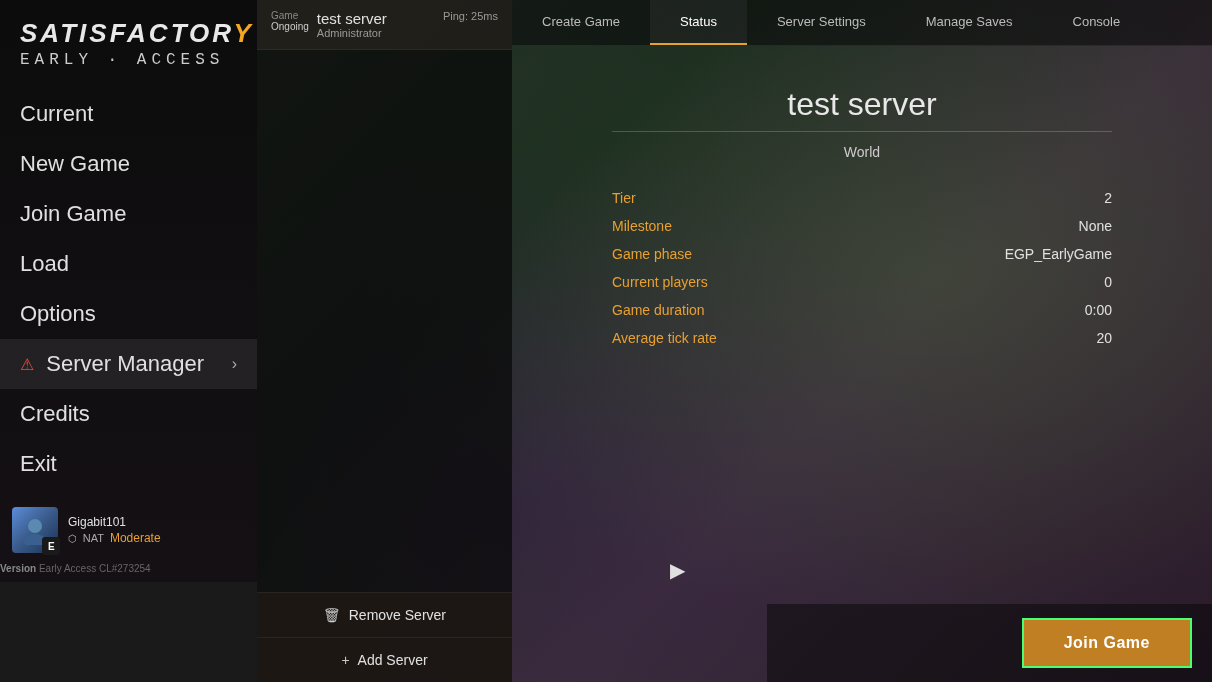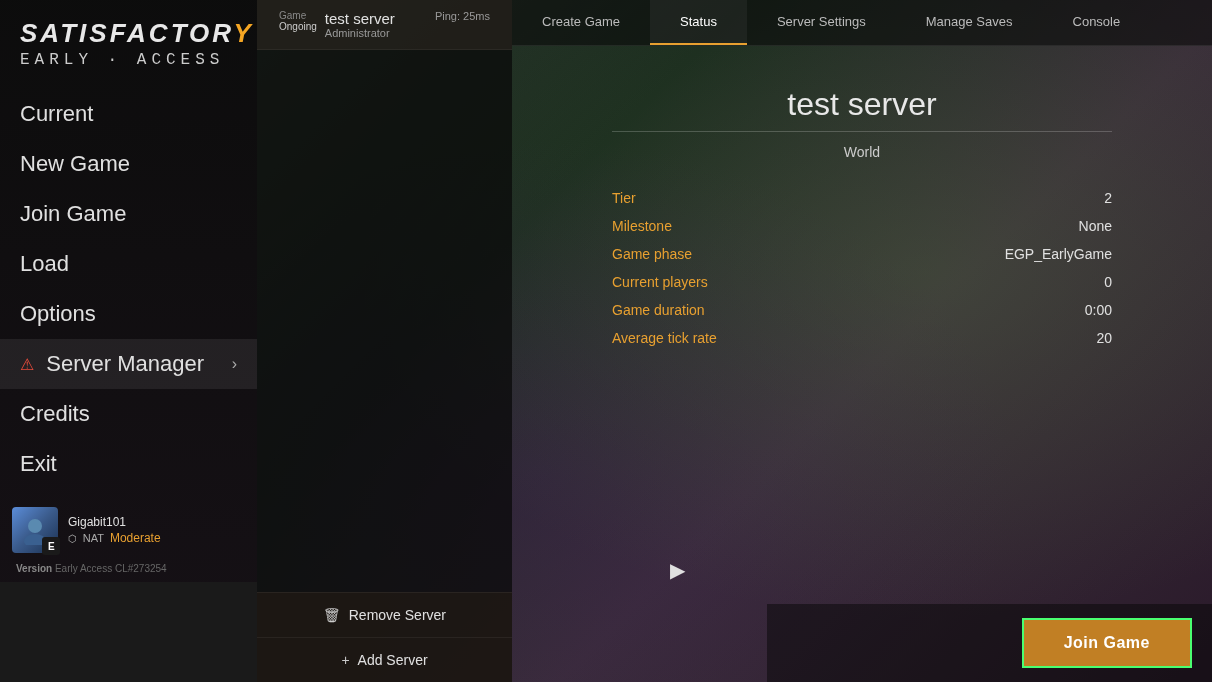--- a/index.html
+++ b/index.html
@@ -200,21 +200,21 @@
       font-size: 11px;
       color: #aaa;
     }
 
     .nat-status {
       font-size: 12px;
       color: #e8a030;
     }
 
     .version-info {
-      padding: 2px 12px 8px 16px;
+      padding: 2px 12px 8px 0;
       font-size: 10px;
       color: #666;
     }
 
     .version-info strong {
       color: #888;
     }
 
     
     .main-content {
@@ -235,21 +235,21 @@
       top: 0;
       width: 255px;
       bottom: 0;
       background: rgba(10,10,10,0.75);
       z-index: 6;
       display: flex;
       flex-direction: column;
     }
 
     .server-item {
-      padding: 10px 22px;
+      padding: 10px 14px;
       background: rgba(40,35,30,0.7);
       border-bottom: 1px solid rgba(255,255,255,0.05);
       cursor: pointer;
       display: flex;
       align-items: flex-start;
       gap: 8px;
     }
 
     .server-item-info {
       flex: 1;

